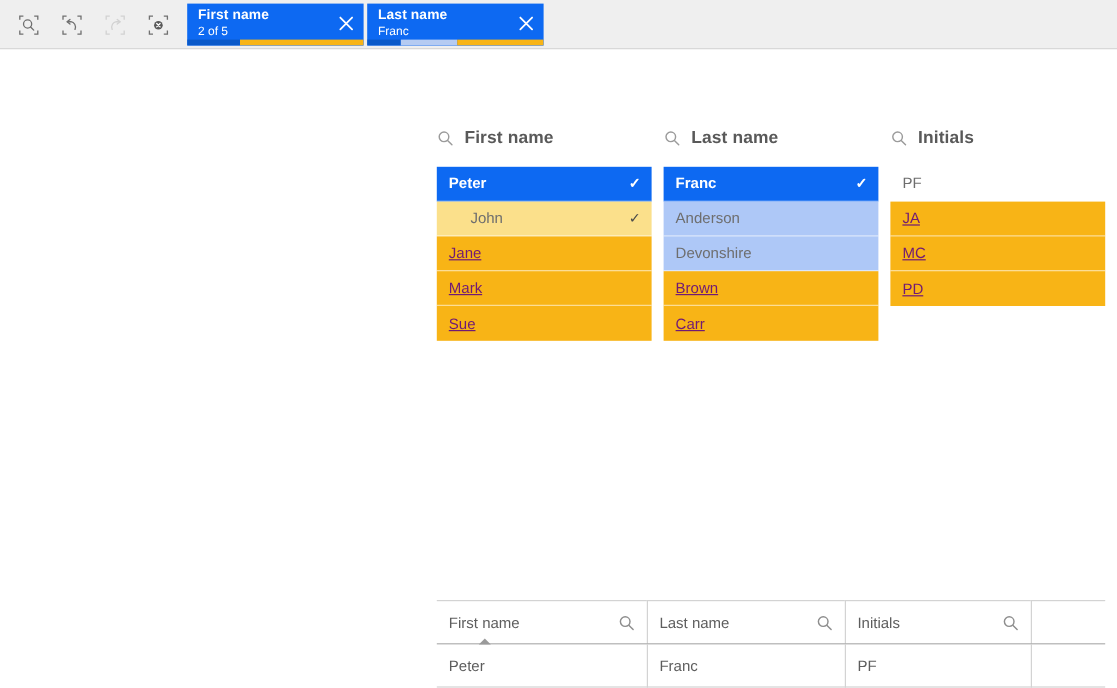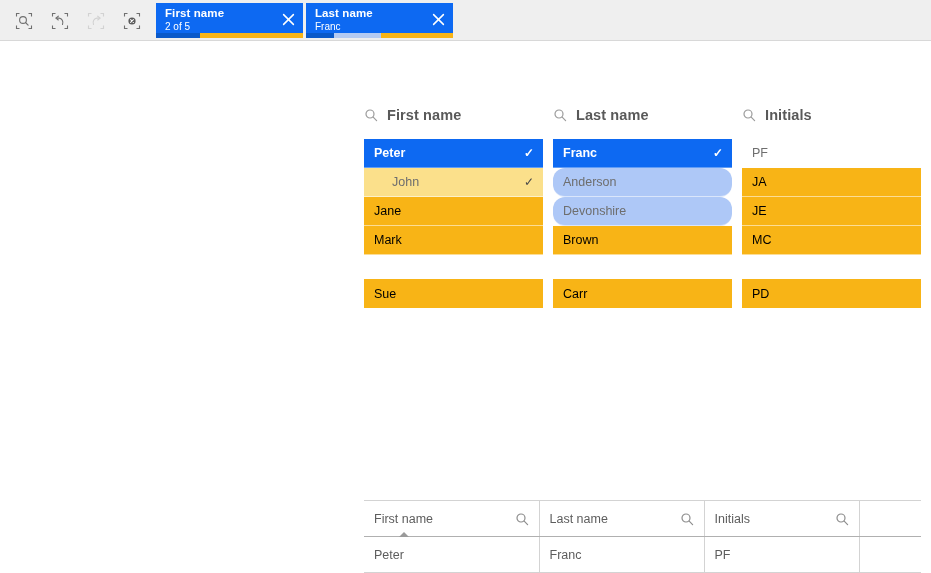--- a/index.html
+++ b/index.html
@@ -72,25 +72,25 @@
   }
   .lb-rows { width: 179px; }
   .lb-row {
     height: 29px; width: 179px;
     display: flex; align-items: center; justify-content: space-between;
     padding: 0 9px 0 10px;
     font-size: 12.5px;
     border-bottom: 1px solid rgba(255,255,255,.55);
     cursor: pointer;
   }
-  .lb-row:last-child { border-bottom: none; margin-top: 24px; }
+  .lb-row:last-child { border-bottom: none; }
   .st-selected { background: #0d69f2; color: #ffffff; font-weight: bold; border-bottom-color: rgba(255,255,255,.35); }
   .st-alt-sel  { background: #fbe08b; color: #6e6e6e; padding-left: 28px; }
-  .st-alt      { background: #aec8f7; color: #6e6e6e; border-radius: 12px; }
-  .st-excluded { background: #f8b416; color: #000000; }
+  .st-alt      { background: #aec8f7; color: #6e6e6e; }
+  .st-excluded { background: #f8b416; color: #701a75; text-decoration: underline; }
   .st-optional { background: #ffffff; color: #6e6e6e; }
   .tick { font-size: 12px; line-height: 1; }
   .tick.dark { color: #4a4a4a; }
 
   
   #data-table {
     position: absolute; left: 364px; top: 500px;
     width: 557px;
     border-top: 1px solid #d3d3d3;
     border-collapse: collapse;
@@ -290,24 +290,20 @@
     </svg>
     <span class="lb-title">Initials</span>
   </div>
   <div class="lb-rows">
     <div class="lb-row st-optional">
       <span>PF</span>
       <span class="tick"></span>
     </div>
     <div class="lb-row st-excluded">
       <span>JA</span>
-      <span class="tick"></span>
-    </div>
-    <div class="lb-row st-excluded">
-      <span>JE</span>
       <span class="tick"></span>
     </div>
     <div class="lb-row st-excluded">
       <span>MC</span>
       <span class="tick"></span>
     </div>
     <div class="lb-row st-excluded">
       <span>PD</span>
       <span class="tick"></span>
     </div>

